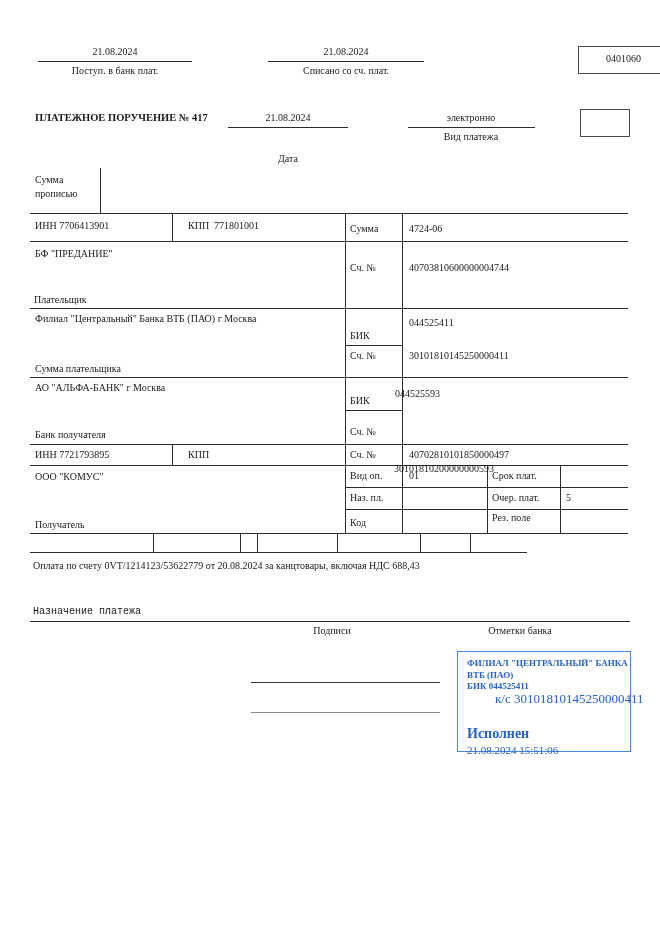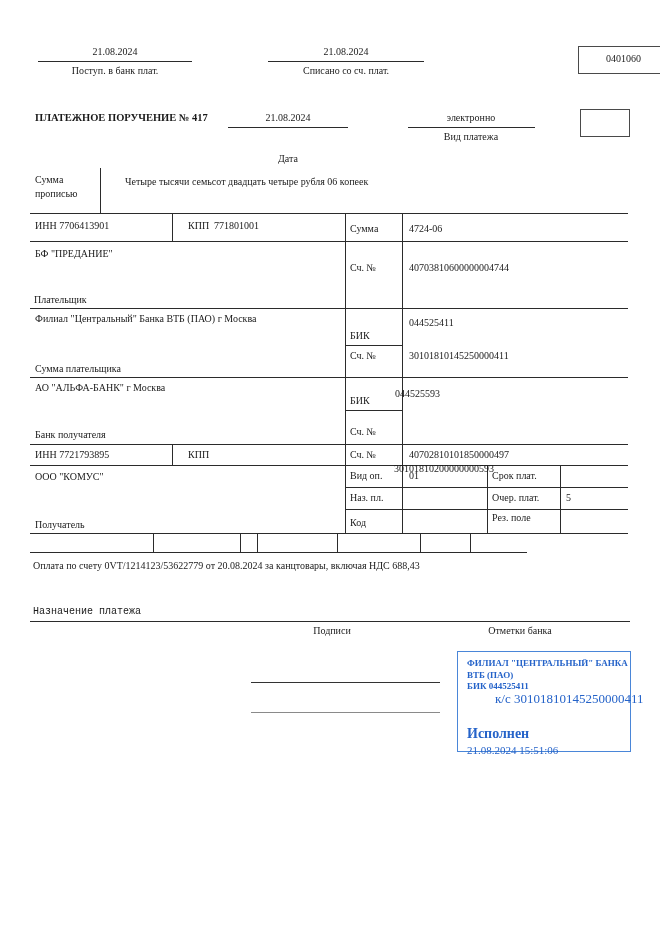--- a/index.html
+++ b/index.html
@@ -44,21 +44,20 @@
 
   <div class="t c" style="left:471px;top:112px;">электронно</div>
   <div class="hl" style="left:408px;top:127px;width:127px;"></div>
   <div class="t c" style="left:471px;top:131px;">Вид платежа</div>
 
   <div class="box" style="left:580px;top:109px;width:48px;height:26px;"></div>
 
   <div class="t" style="left:35px;top:174px;">Сумма</div>
   <div class="t" style="left:35px;top:188px;">прописью</div>
   <div class="vl" style="left:100px;top:168px;height:45px;"></div>
-  <div class="t" style="left:125px;top:176px;">Четыре тысячи семьсот двадцать четыре рубля 06 копеек</div>
 
   <div class="hl" style="left:30px;top:213px;width:598px;"></div>
   <div class="hl" style="left:30px;top:241px;width:598px;"></div>
   <div class="hl" style="left:30px;top:308px;width:598px;"></div>
   <div class="hl" style="left:30px;top:377px;width:598px;"></div>
   <div class="hl" style="left:30px;top:444px;width:598px;"></div>
   <div class="hl" style="left:30px;top:465px;width:598px;"></div>
   <div class="hl" style="left:30px;top:533px;width:598px;"></div>
   <div class="hl" style="left:345px;top:345px;width:57px;"></div>
   <div class="hl" style="left:345px;top:410px;width:57px;"></div>

